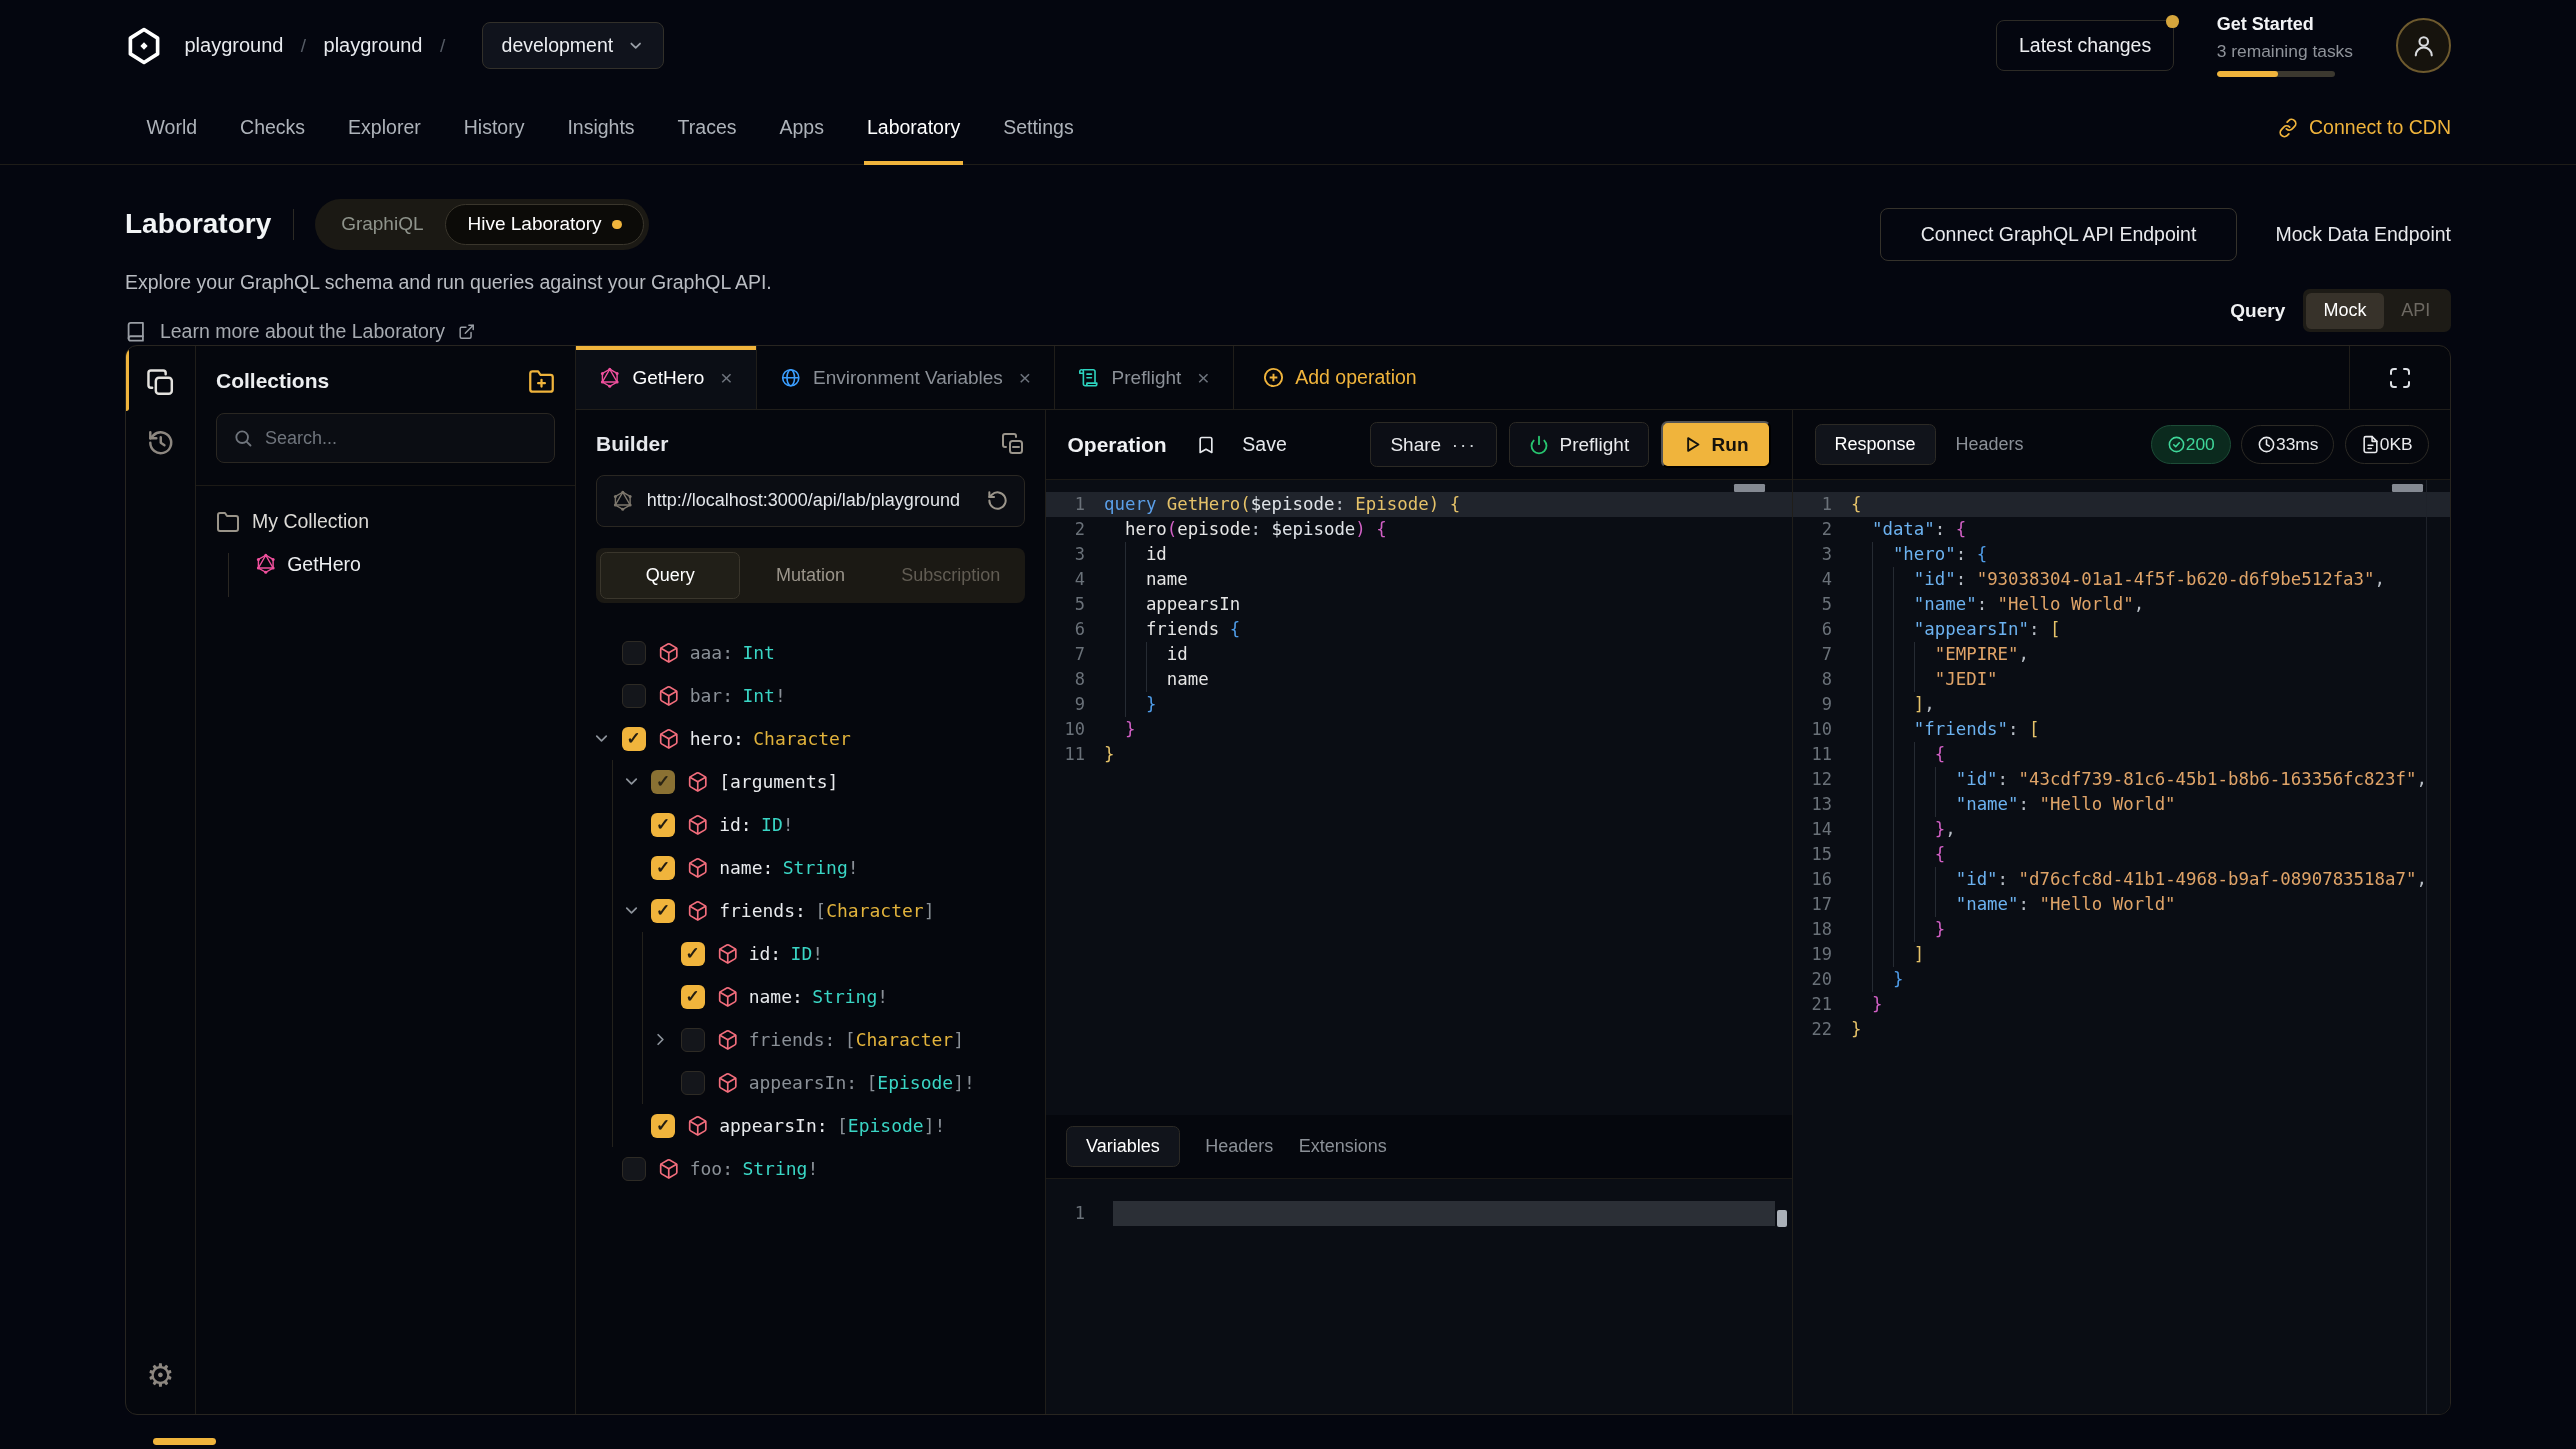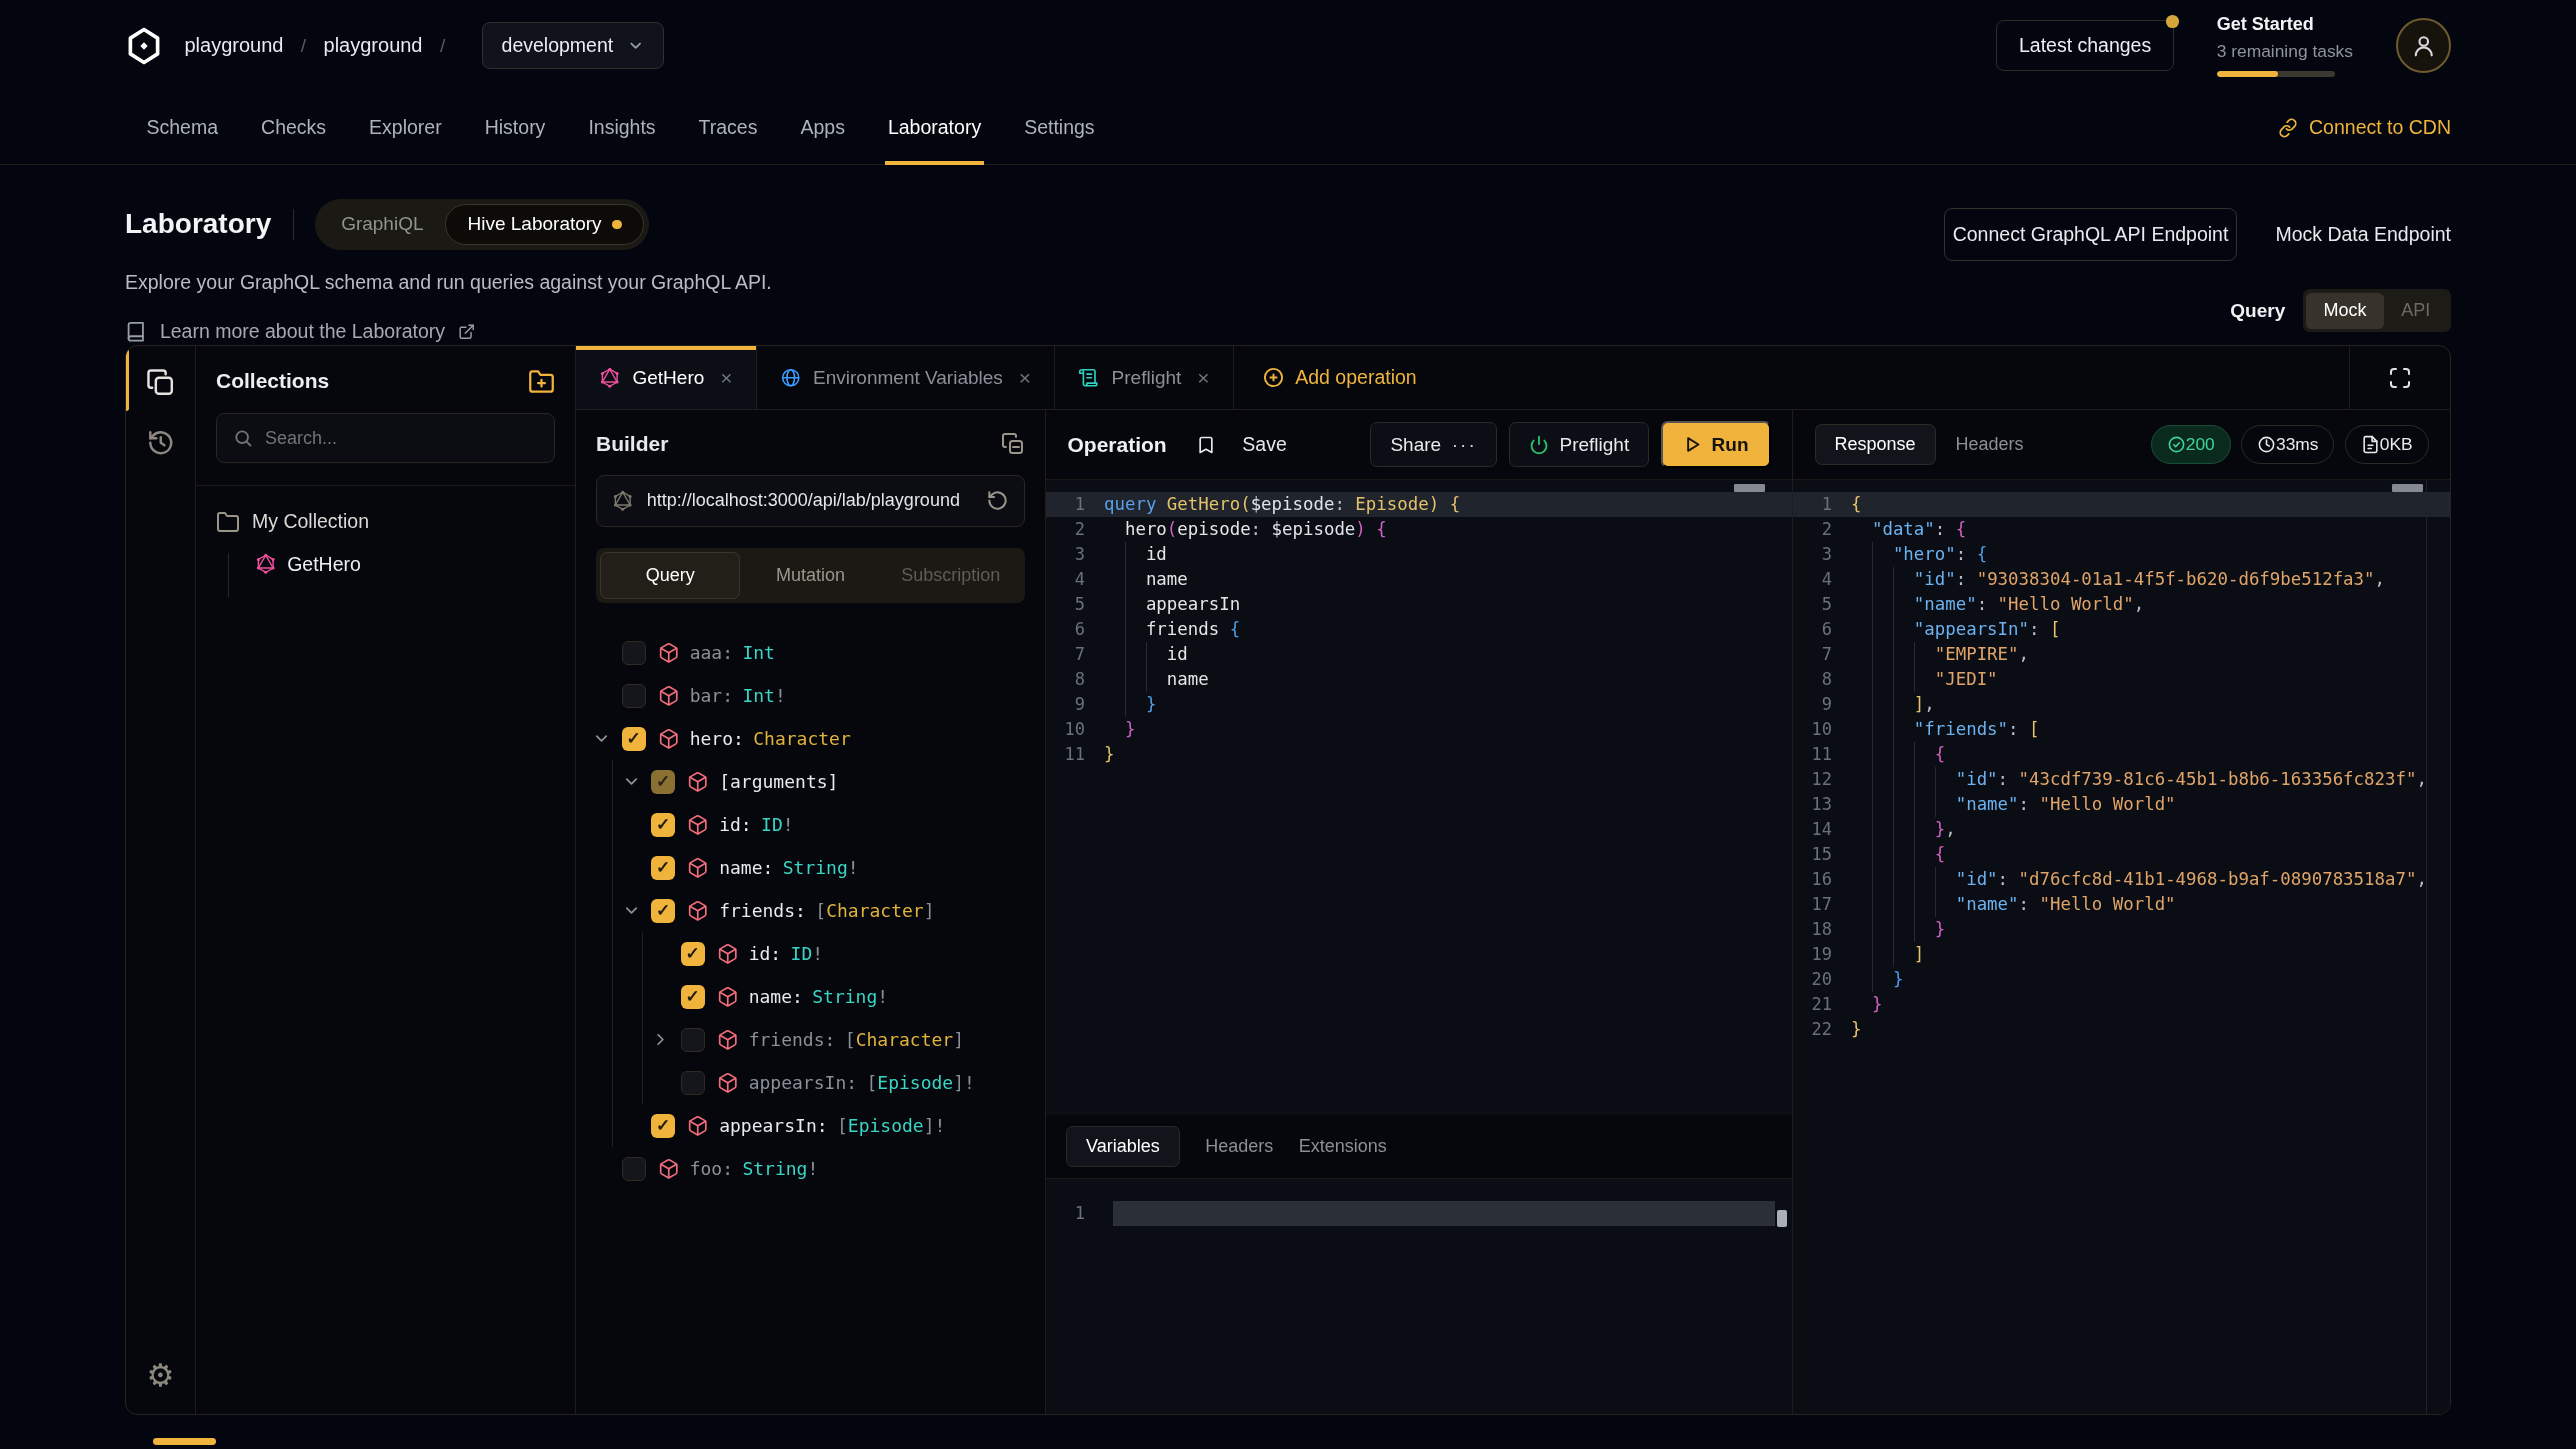--- a/index.html
+++ b/index.html
@@ -46,21 +46,21 @@
   .vdiv{width:0.7px;height:31px;background:#2c2a25}
   .seg-toggle{display:flex;align-items:center;background:#1b1914;border-radius:670px;padding:4.7px}
   .seg{padding:8.7px 21.5px;font-size:19px;color:#8f948c;border-radius:670px;display:flex;align-items:center;gap:10.7px}
   .seg.active{background:#0c0b08;border:0.7px solid #3a362c;color:#fff}
   .seg-dot{width:9.4px;height:9.4px;border-radius:50%;background:var(--yellow)}
   .lab-desc{margin-top:21.5px;font-size:19.5px;color:#b9bcc2}
   .learn-row{margin-top:25.5px;display:flex;align-items:center;gap:13.4px;color:#a6aab0;font-size:19.5px}
   .learn-link{text-decoration:underline;text-underline-offset:6.7px;color:#a6aab0}
   .lab-right{display:flex;flex-direction:column;align-items:flex-end;gap:28px;padding-top:9.4px}
   .endpoint-row{display:flex;align-items:center;gap:38px}
-  .connect-btn{border:0.7px solid #35322b;border-radius:8px;padding:14px 8px;font-size:19.5px;color:#e9eaed;background:transparent}
+  .connect-btn{border:0.7px solid #35322b;border-radius:8px;padding:14px 40px;font-size:19.5px;color:#e9eaed;background:transparent}
   .mock-link{font-size:19.5px;color:#e9eaed}
   .mode-row{display:flex;align-items:center;gap:17.4px}
   .query-label{font-size:19px;font-weight:700;color:#f0f1f3}
   .mode-toggle{background:#1d1b16;border-radius:6.7px;padding:3.4px;display:flex}
   .mode{padding:7.4px 17.4px;font-size:18px;border-radius:5.4px;color:#6d6962}
   .mode.active{background:#37322a;color:#fff}
 
   
   .workspace{position:absolute;left:125px;right:125px;top:345px;bottom:34px;border:0.7px solid #282520;
     border-radius:12px;display:flex;overflow:hidden;background:var(--panel)}
@@ -214,21 +214,21 @@
         <svg width="25.5" height="25.5" viewBox="0 0 24 24" fill="none" stroke="currentColor" stroke-width="2" stroke-linecap="round">
             <circle cx="12" cy="8" r="4"></circle>
             <path d="M4.5 21a7.5 7.5 0 0 1 15 0"></path>
           </svg>
       </span>
     </div>
   </div>
 </div>
 
 <div class="nav">
-  <div class="nav-item">Schema</div>
+  <div class="nav-item">World</div>
   <div class="nav-item">Checks</div>
   <div class="nav-item">Explorer</div>
   <div class="nav-item">History</div>
   <div class="nav-item">Insights</div>
   <div class="nav-item">Traces</div>
   <div class="nav-item">Apps</div>
   <div class="nav-item active">Laboratory</div>
   <div class="nav-item">Settings</div>
   <div class="cdn">
     <span class="ico">

